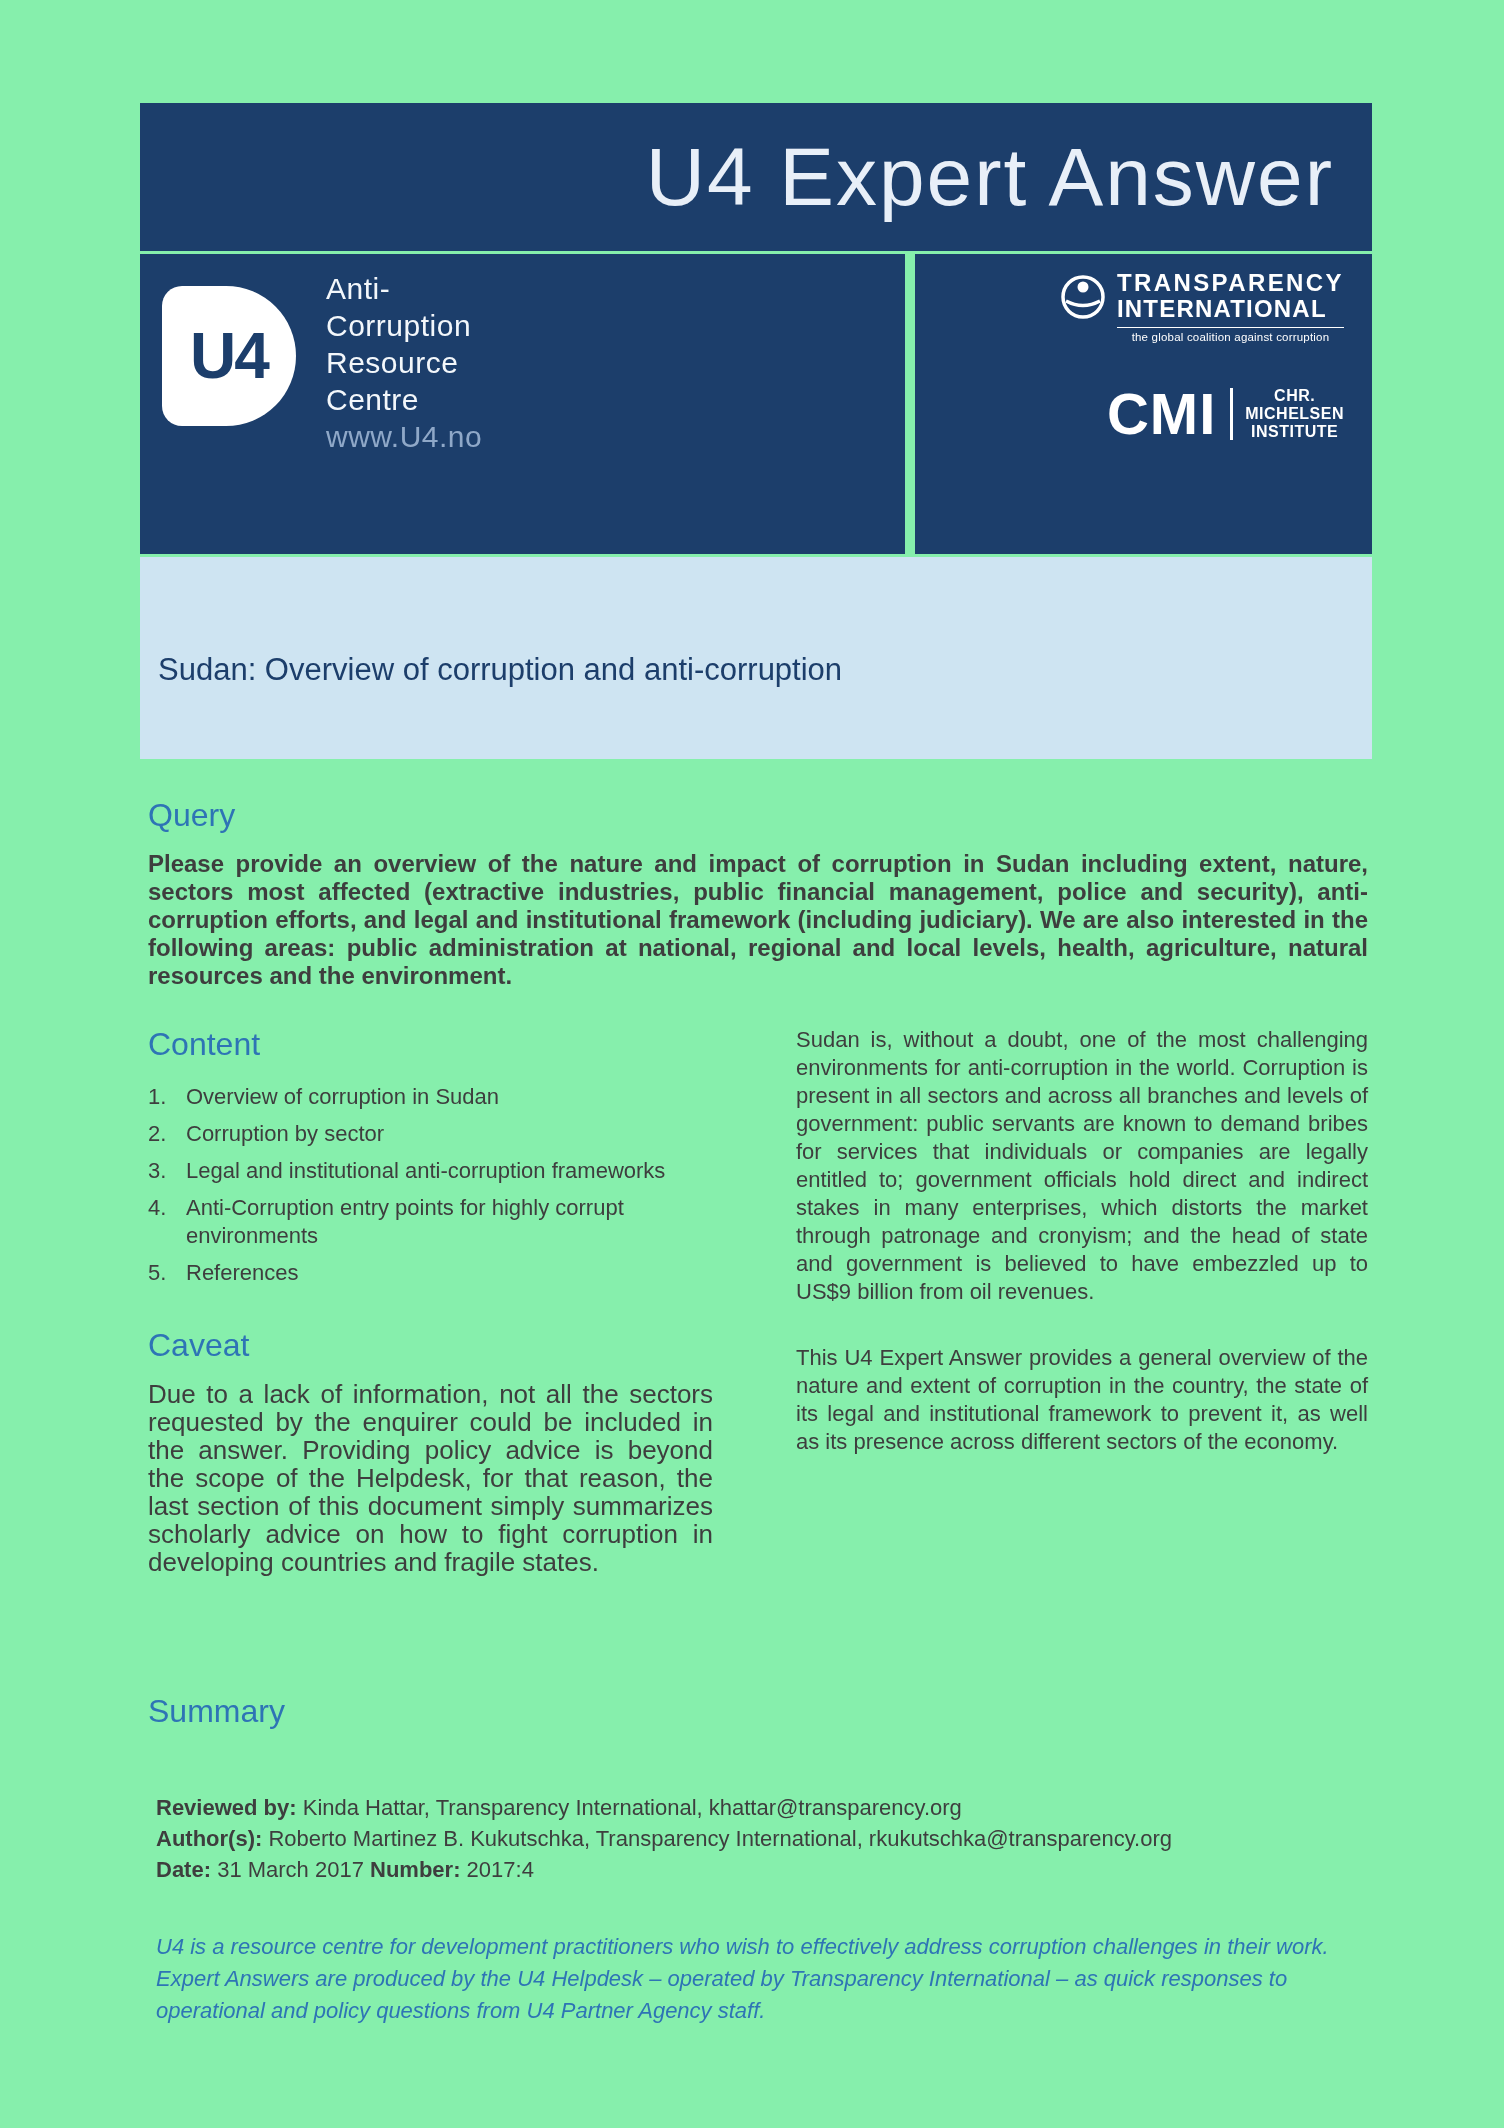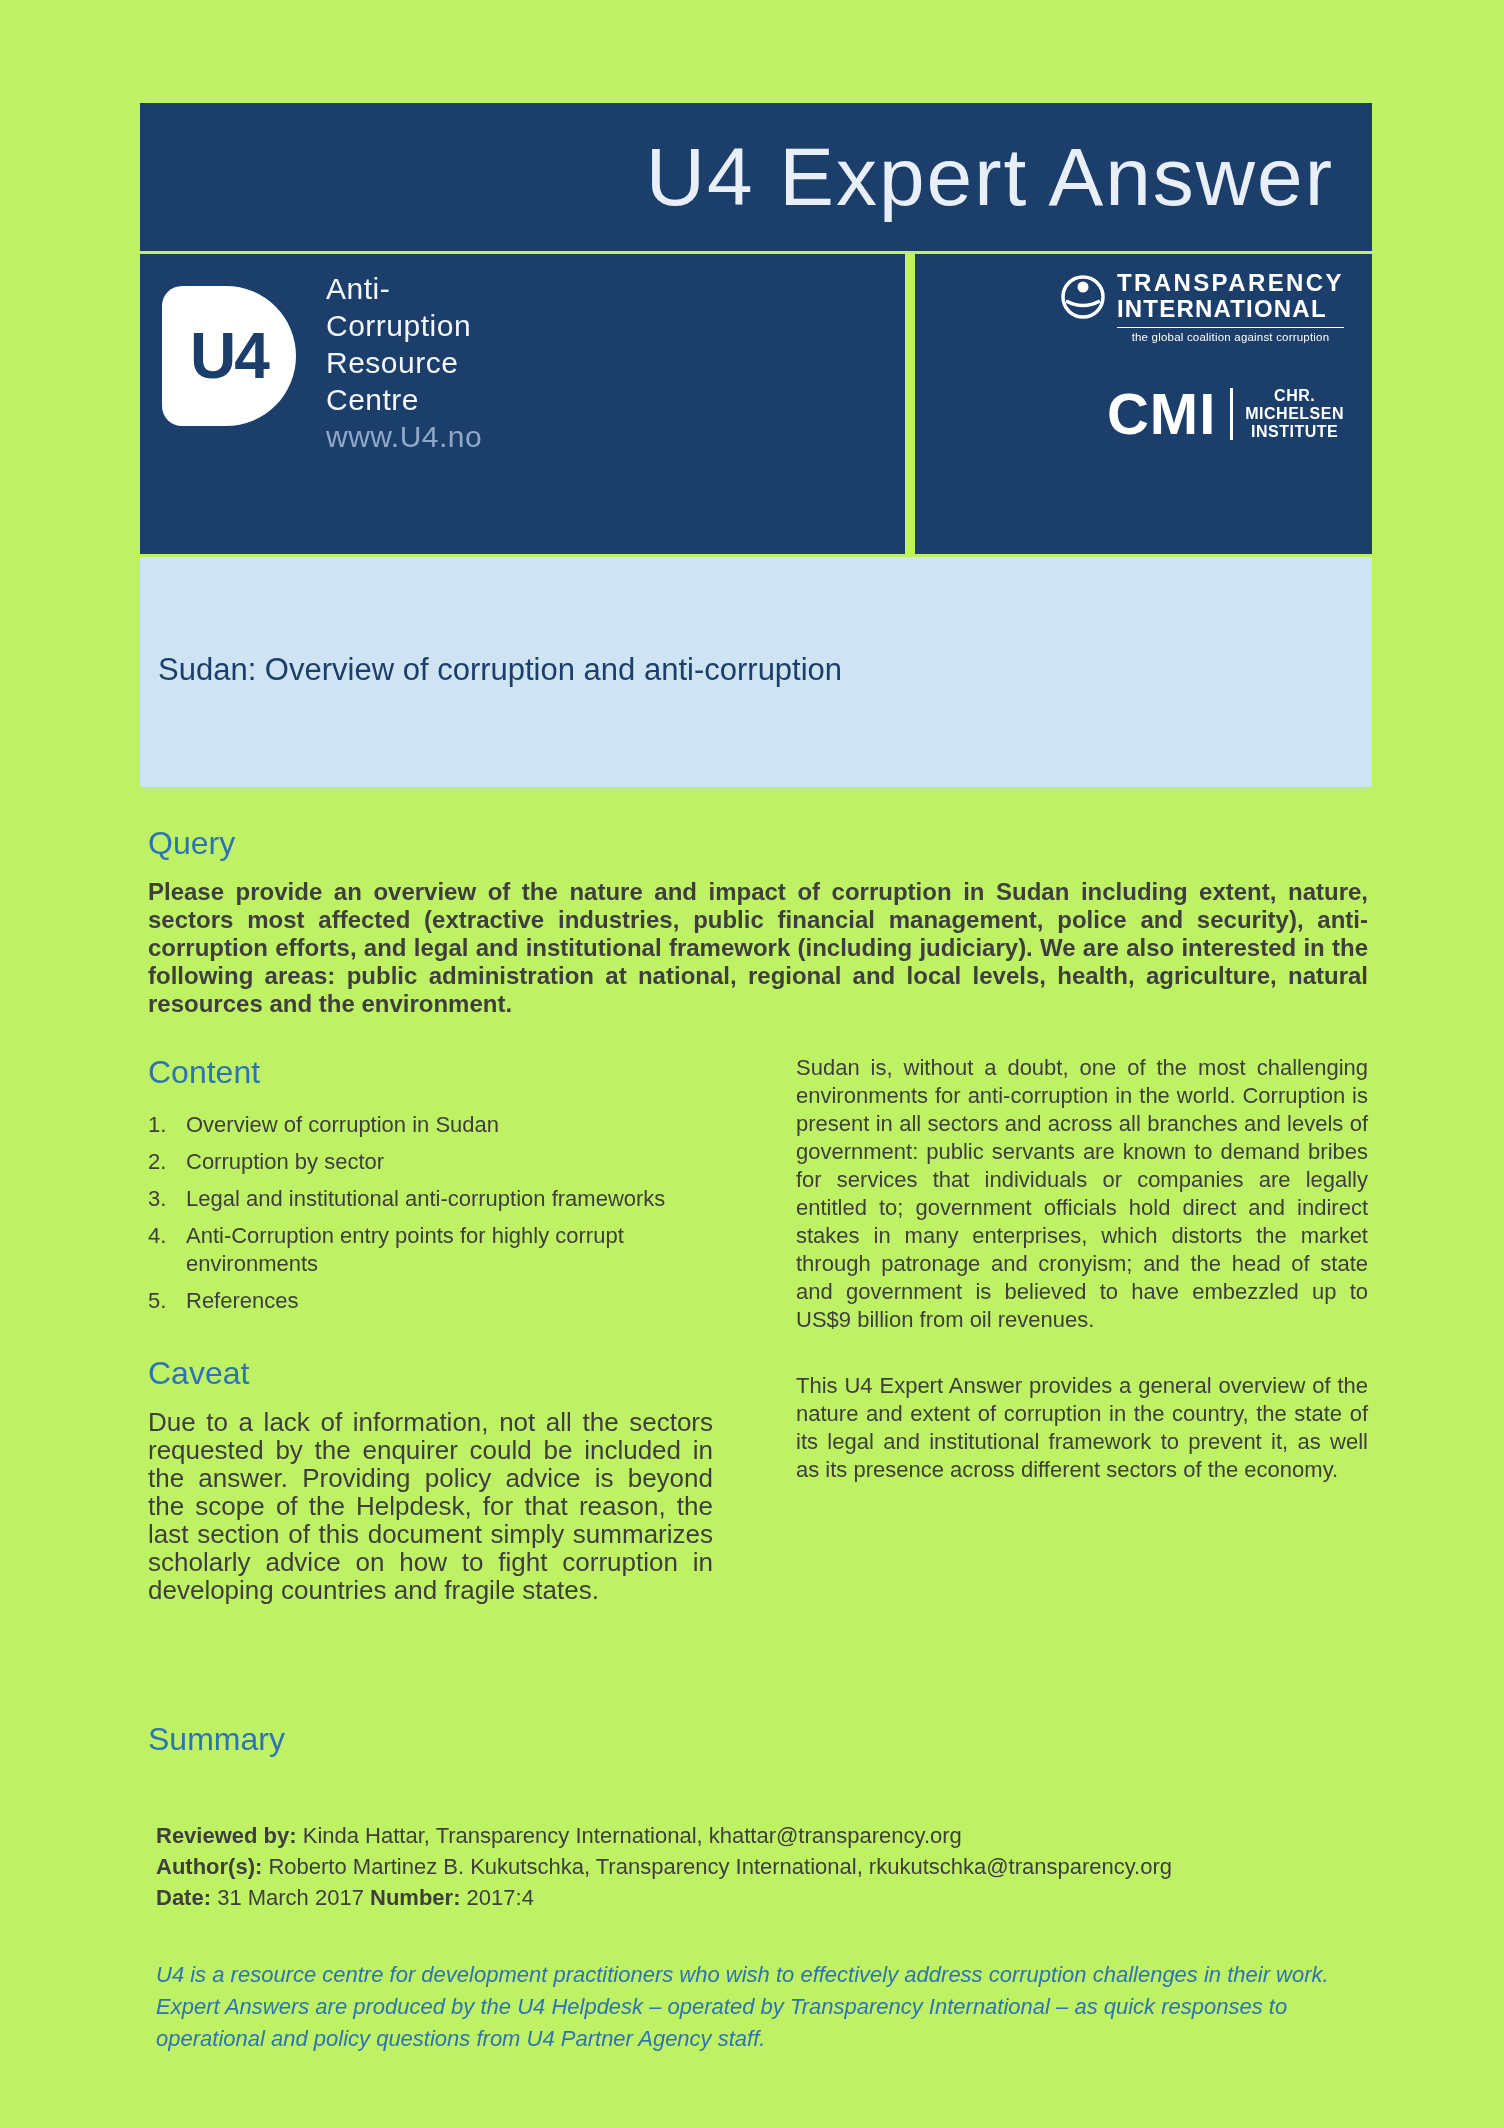--- a/index.html
+++ b/index.html
@@ -1,19 +1,19 @@
 <!DOCTYPE html>
 <html lang="en"><head>
 <meta charset="utf-8">
 <style>
   html, body { margin: 0; padding: 0; background: #ffffff; }
   body { font-family: "Liberation Sans", "DejaVu Sans", sans-serif; }
   .page {
     width: 1504px; min-height: 2128px; box-sizing: border-box;
-    padding: 103px 132px 24px 140px; background: #bef264; position: relative;
+    padding: 103px 132px 24px 140px; background: #86efac; position: relative;
   }
 
   
   .banner {
     height: 148px; background: #1C3E6B; display: flex; align-items: center;
     justify-content: flex-end; padding-right: 38px; box-sizing: border-box; margin-bottom: 3px;
   }
   .banner-title { font-size: 82px; font-weight: 200; letter-spacing: 2px; color: #E8EFF8; white-space: nowrap; }
 
   
@@ -36,21 +36,21 @@
   .ti-text { display: flex; flex-direction: column; color: #ffffff; }
   .ti-name1 { font-size: 24px; font-weight: bold; letter-spacing: 2.4px; line-height: 26px; }
   .ti-name2 { font-size: 24px; font-weight: bold; letter-spacing: 1.2px; line-height: 26px; }
   .ti-tagline { font-size: 11.5px; border-top: 1.5px solid #ffffff; margin-top: 5px; padding-top: 3px; text-align: center; letter-spacing: 0.2px; }
   .cmi-logo { display: flex; align-items: center; margin-top: 42px; text-align: center; }
   .cmi-monogram { font-size: 58px; font-weight: bold; color: #ffffff; letter-spacing: 1px; line-height: 58px; }
   .cmi-divider { width: 3px; height: 52px; background: #ffffff; margin: 0 12px 0 14px; }
   .cmi-text { color: #ffffff; font-weight: bold; font-size: 16px; line-height: 18px; letter-spacing: 0.5px; }
 
   
-  .title-band { height: 230px; background: #CEE4F2; box-sizing: border-box; padding: 95px 0 0 18px; }
+  .title-band { height: 202px; background: #CEE4F2; box-sizing: border-box; padding: 95px 0 0 18px; }
   .doc-title { font-size: 31px; color: #1C3E6B; margin: 0; font-weight: 400; }
 
   
   main { padding: 0 4px 0 8px; }
   .section-heading { font-size: 32px; font-weight: 400; color: #2E74B5; margin: 0; }
   .query-heading { margin-top: 38px; }
   .query-body { margin: 16px 0 12px 0; font-weight: bold; font-size: 24px; line-height: 28px; color: #3E3E3E; text-align: justify; }
 
   .columns { display: flex; margin-top: 36px; }
   .col-left { flex: 0 0 565px; width: 565px; margin-right: 83px; }

